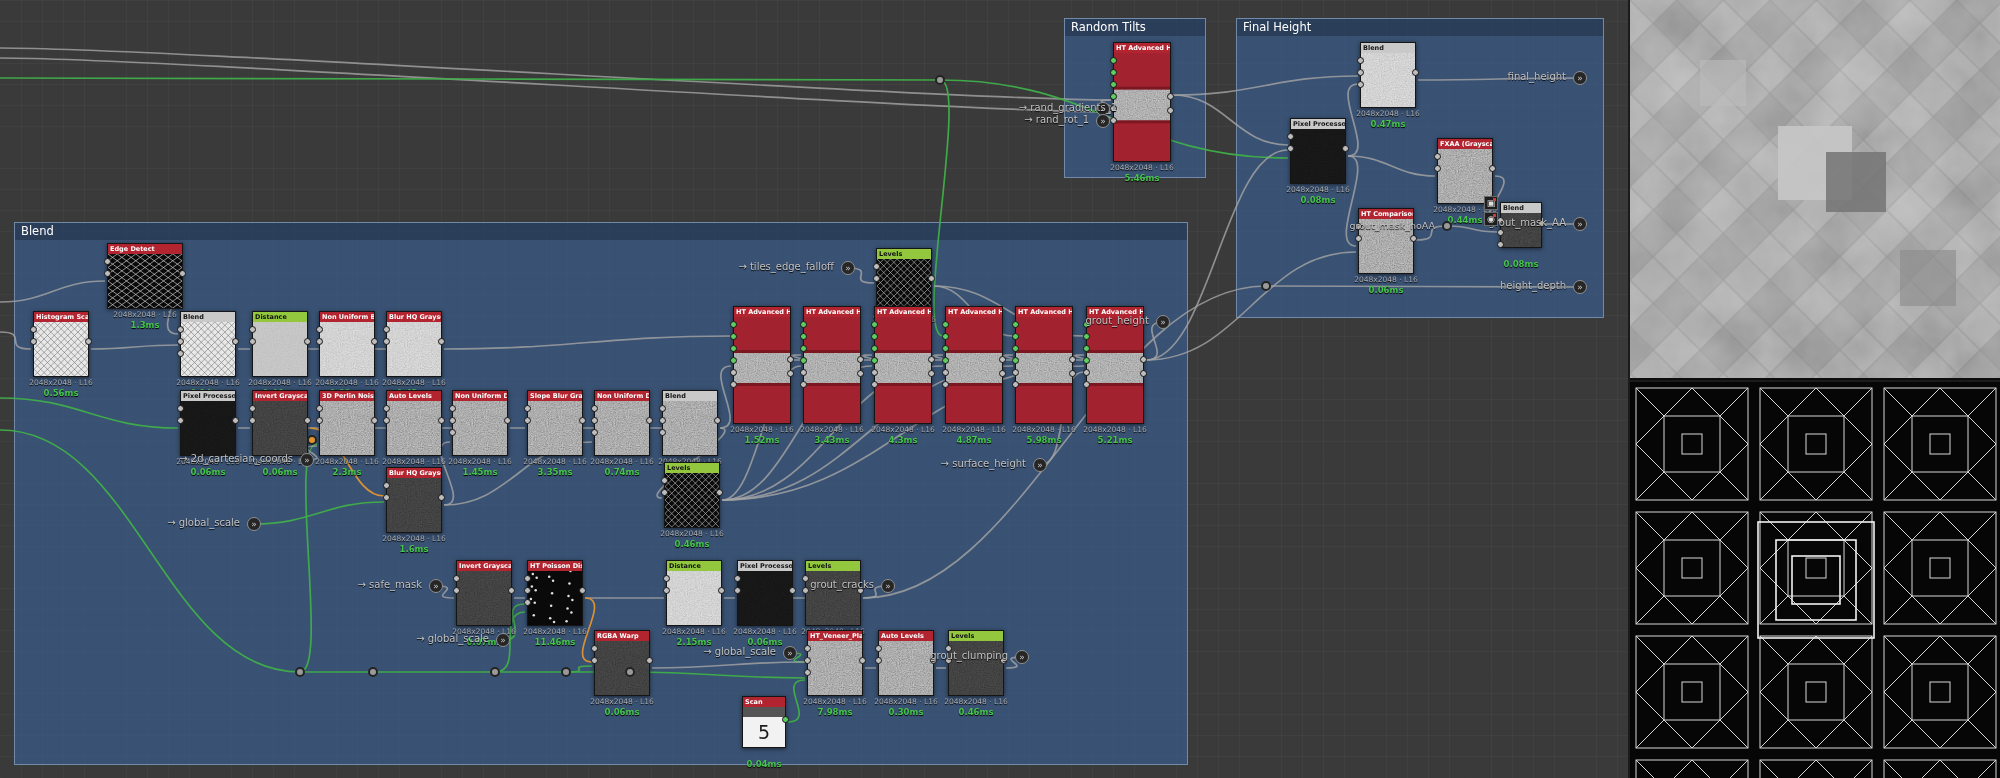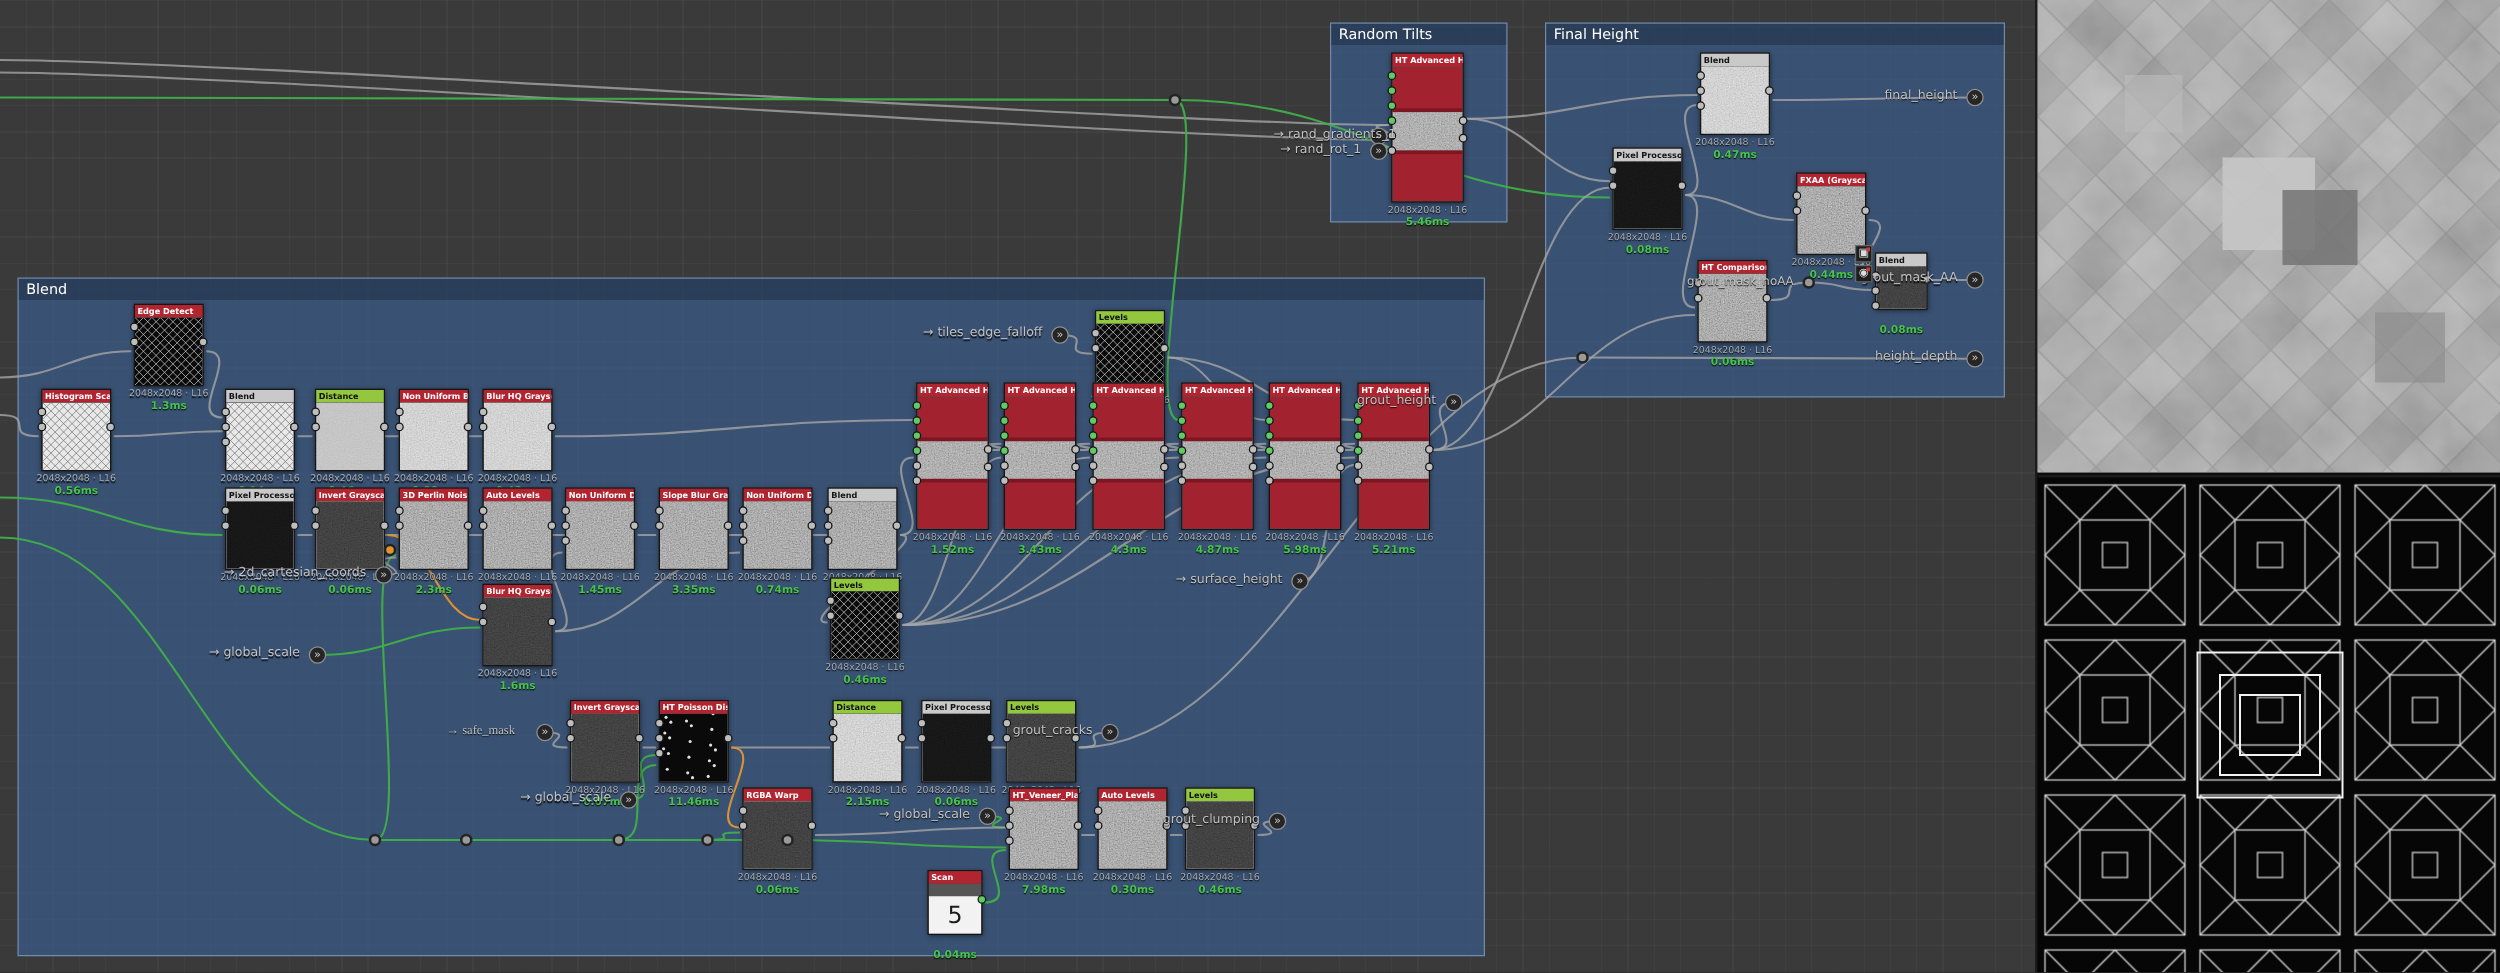--- a/index.html
+++ b/index.html
@@ -137,21 +137,21 @@
         <path d="M1348,156 C1378,156 1326,246 1356,246" fill="none" stroke="#a5a5a5" stroke-width="1.7" opacity="0.8"></path>
         <path d="M1348,156 C1387.15,156 1395.85,176 1435,176" fill="none" stroke="#a5a5a5" stroke-width="1.7" opacity="0.8"></path>
         <path d="M1495,176 C1525,176 1468,222 1498,222" fill="none" stroke="#a5a5a5" stroke-width="1.7" opacity="0.8"></path>
         <path d="M1416,240 C1446,240 1417,226 1447,226" fill="none" stroke="#a5a5a5" stroke-width="1.7" opacity="0.8"></path>
         <path d="M1447,226 C1477,226 1468,232 1498,232" fill="none" stroke="#a5a5a5" stroke-width="1.7" opacity="0.8"></path>
         <path d="M1544,224 C1574,224 1550,224 1580,224" fill="none" stroke="#a5a5a5" stroke-width="1.7" opacity="0.8"></path>
         <path d="M1103,109 C1133,109 1081,100 1111,100" fill="none" stroke="#a5a5a5" stroke-width="1.7" opacity="0.8"></path>
         <path d="M1103,121 C1133,121 1081,112 1111,112" fill="none" stroke="#a5a5a5" stroke-width="1.7" opacity="0.8"></path>
         <path d="M307,460 C337,460 287,446 317,446" fill="none" stroke="#a5a5a5" stroke-width="1.7" opacity="0.8"></path>
       </svg>
-      <div class="node" style="left: 107px; top: 243px; width: 56px; height: 66px;">
+      <div class="node" style="left: 107px; top: 243px; width: 76px; height: 66px;">
         <div class="node-header" style="background:#b2242f;color:#ffffff">Edge Detect</div>
         <div class="thumb">
           <svg class="tsvg" viewBox="0 0 64 64" preserveAspectRatio="none">
             <rect width="64" height="64" fill="#0a0a0a"></rect>
             <path d="M-64,0 l64,64 M-64,64 l64,-64 M-56,0 l64,64 M-56,64 l64,-64 M-48,0 l64,64 M-48,64 l64,-64 M-40,0 l64,64 M-40,64 l64,-64 M-32,0 l64,64 M-32,64 l64,-64 M-24,0 l64,64 M-24,64 l64,-64 M-16,0 l64,64 M-16,64 l64,-64 M-8,0 l64,64 M-8,64 l64,-64 M0,0 l64,64 M0,64 l64,-64 M8,0 l64,64 M8,64 l64,-64 M16,0 l64,64 M16,64 l64,-64 M24,0 l64,64 M24,64 l64,-64 M32,0 l64,64 M32,64 l64,-64 M40,0 l64,64 M40,64 l64,-64 M48,0 l64,64 M48,64 l64,-64 M56,0 l64,64 M56,64 l64,-64 M64,0 l64,64 M64,64 l64,-64 M72,0 l64,64 M72,64 l64,-64 M80,0 l64,64 M80,64 l64,-64 M88,0 l64,64 M88,64 l64,-64 M96,0 l64,64 M96,64 l64,-64 M104,0 l64,64 M104,64 l64,-64 M112,0 l64,64 M112,64 l64,-64 M120,0 l64,64 M120,64 l64,-64 " stroke="#cfcfcf" stroke-width="0.8" fill="none" opacity="0.85"></path>
           </svg>
         </div>
         <span class="pin " style="left:-4px;top:14px"></span>
         <span class="pin " style="left:-4px;top:26px"></span>
         <span class="pin " style="right:-4px;top:26px"></span>
@@ -764,21 +764,21 @@
         <span class="pin " style="left:-4px;top:26px"></span>
         <span class="pin " style="left:-4px;top:38px"></span>
         <span class="pin " style="right:-4px;top:17px"></span>
         <div class="time">0.08ms</div>
       </div>
       <div class="port" style="left: 841px; top: 261px;">»</div>
       <div class="port-label" style="left: 606px; top: 261px; width: 228px;">→ tiles_edge_falloff</div>
       <div class="port" style="left: 1033px; top: 458px;">»</div>
       <div class="port-label" style="left: 798px; top: 458px; width: 228px;">→ surface_height</div>
       <div class="port" style="left: 429px; top: 579px;">»</div>
-      <div class="port-label" style="left: 184px; top: 579px; width: 228px; font-family: Liberation Serif, serif;">→ safe_mask</div>
+      <div class="port-label" style="left: 194px; top: 579px; width: 228px;">→ safe_mask</div>
       <div class="port" style="left: 247px; top: 517px;">»</div>
       <div class="port-label" style="left: 12px; top: 517px; width: 228px;">→ global_scale</div>
       <div class="port" style="left: 496px; top: 633px;">»</div>
       <div class="port-label" style="left: 261px; top: 633px; width: 228px;">→ global_scale</div>
       <div class="port" style="left: 783px; top: 646px;">»</div>
       <div class="port-label" style="left: 548px; top: 646px; width: 228px;">→ global_scale</div>
       <div class="port" style="left: 300px; top: 453px;">»</div>
       <div class="port-label" style="left: 65px; top: 453px; width: 228px;">→ 2d_cartesian_coords</div>
       <div class="port" style="left: 1096px; top: 102px;">»</div>
       <div class="port-label" style="left: 889px; top: 102px; width: 228px;">→ rand_gradients_1</div>

